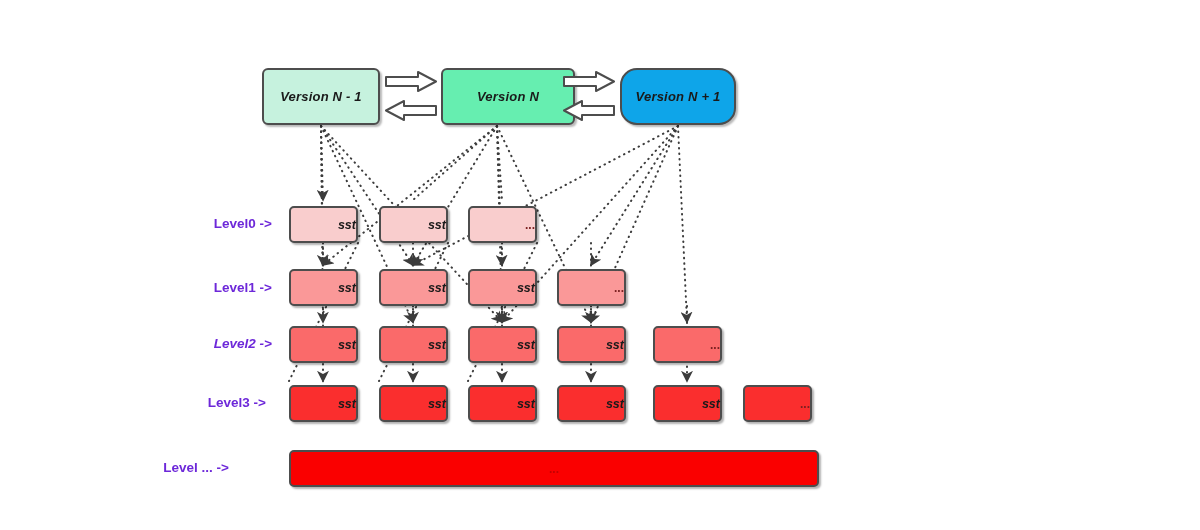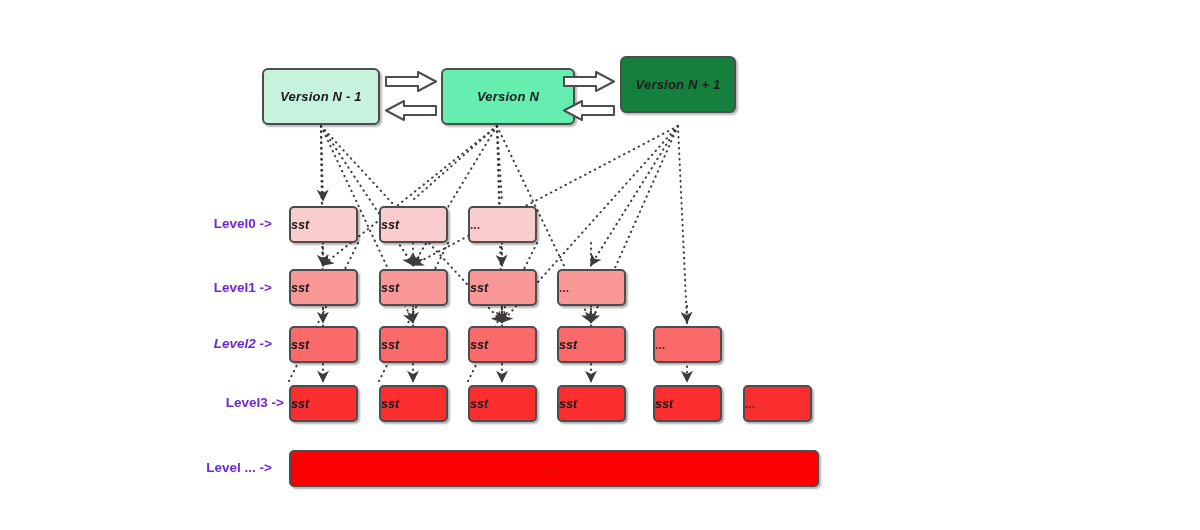--- a/index.html
+++ b/index.html
@@ -15,21 +15,21 @@
     position:absolute;box-sizing:border-box;
     border:2px solid #4d4d4d;border-radius:6px;
     display:flex;align-items:center;justify-content:center;
     font-style:italic;font-weight:bold;font-size:13px;color:#1a1a1a;
     box-shadow:2px 2px 2px rgba(0,0,0,.28);
     letter-spacing:.2px;
   }
   .sst{
     position:absolute;box-sizing:border-box;
     border:2px solid #4d4d4d;border-radius:5px;
-    display:flex;align-items:center;justify-content:flex-start;
+    display:flex;align-items:center;justify-content:flex-end;
     font-style:italic;font-weight:bold;font-size:12.5px;color:#1a1a1a;
     box-shadow:2px 2px 2px rgba(0,0,0,.30);
   }
   .sst.ellip{font-style:normal;font-weight:bold;font-size:12px;color:#7a2020;}
   .bigbar{
     position:absolute;box-sizing:border-box;
     border:2px solid #4d4d4d;border-radius:5px;
     display:flex;align-items:center;justify-content:center;
     font-weight:bold;font-size:12px;color:#c40000;
     box-shadow:2px 2px 2px rgba(0,0,0,.30);
@@ -81,21 +81,21 @@
         <line x1="591" y1="306" x2="591" y2="322" stroke="#3c3c3c" stroke-width="2" stroke-linecap="round" stroke-dasharray="0.5 5" marker-end="url(#ah)"></line>
       </g>
   </svg>
   <div id="nodes">
       <div class="vbox" style="left: 262px; top: 68px; width: 118px; height: 57px; background: rgb(198, 242, 222);">
         <span>Version N - 1</span>
       </div>
       <div class="vbox" style="left: 441px; top: 68px; width: 134px; height: 57px; background: rgb(102, 238, 176);">
         <span>Version N</span>
       </div>
-      <div class="vbox" style="left: 620px; top: 56px; width: 116px; height: 57px; background: #15803d;">
+      <div class="vbox" style="left: 620px; top: 68px; width: 116px; height: 57px; background: #0ea5e9; border-radius: 17px;">
         <span>Version N + 1</span>
       </div>
       <div style="position: absolute; left: 385px; top: 71px; width: 52px; height: 21px;"><svg viewBox="0 0 52 21" width="52" height="21">
           <path d="M1 6 H33 V1 L51 10.5 L33 20 V15 H1 Z" fill="#ffffff" stroke="#4d4d4d" stroke-width="2" stroke-linejoin="round"></path>
         </svg></div>
       <div style="position: absolute; left: 385px; top: 100px; width: 52px; height: 21px;"><svg viewBox="0 0 52 21" width="52" height="21">
           <path d="M51 6 H19 V1 L1 10.5 L19 20 V15 H51 Z" fill="#ffffff" stroke="#4d4d4d" stroke-width="2" stroke-linejoin="round"></path>
         </svg></div>
       <div style="position: absolute; left: 563px; top: 71px; width: 52px; height: 21px;"><svg viewBox="0 0 52 21" width="52" height="21">
           <path d="M1 6 H33 V1 L51 10.5 L33 20 V15 H1 Z" fill="#ffffff" stroke="#4d4d4d" stroke-width="2" stroke-linejoin="round"></path>
@@ -135,37 +135,37 @@
       </div>
       <div class="sst" style="left: 468px; top: 326px; width: 69px; height: 37px; background: rgb(250, 106, 106);">
         <span>sst</span>
       </div>
       <div class="sst" style="left: 557px; top: 326px; width: 69px; height: 37px; background: rgb(250, 106, 106);">
         <span>sst</span>
       </div>
       <div class="sst ellip" style="left: 653px; top: 326px; width: 69px; height: 37px; background: rgb(250, 106, 106);">
         <span>...</span>
       </div>
-      <div class="lvl-label" style="top: 394.5px; left: 132px; width: 152px;">Level3 -&gt;</div>
+      <div class="lvl-label" style="top: 394.5px; left: 114px; width: 152px;">Level3 -&gt;</div>
       <div class="sst" style="left: 289px; top: 385px; width: 69px; height: 37px; background: rgb(250, 46, 46);">
         <span>sst</span>
       </div>
       <div class="sst" style="left: 379px; top: 385px; width: 69px; height: 37px; background: rgb(250, 46, 46);">
         <span>sst</span>
       </div>
       <div class="sst" style="left: 468px; top: 385px; width: 69px; height: 37px; background: rgb(250, 46, 46);">
         <span>sst</span>
       </div>
       <div class="sst" style="left: 557px; top: 385px; width: 69px; height: 37px; background: rgb(250, 46, 46);">
         <span>sst</span>
       </div>
       <div class="sst" style="left: 653px; top: 385px; width: 69px; height: 37px; background: rgb(250, 46, 46);">
         <span>sst</span>
       </div>
       <div class="sst ellip" style="left: 743px; top: 385px; width: 69px; height: 37px; background: rgb(250, 46, 46);">
         <span>...</span>
       </div>
-      <div class="lvl-label" style="top: 459.5px; left: 120px; width: 152px;">Level ... -&gt;</div>
+      <div class="lvl-label" style="top: 459.5px; left: 120px; width: 152px; text-align: center;">Level ... -&gt;</div>
       <div class="bigbar" style="left: 289px; top: 450px; width: 530px; height: 37px; background: rgb(250, 0, 0);">
         <span>...</span>
       </div>
     </div>
 </div>
 
 </body></html>

